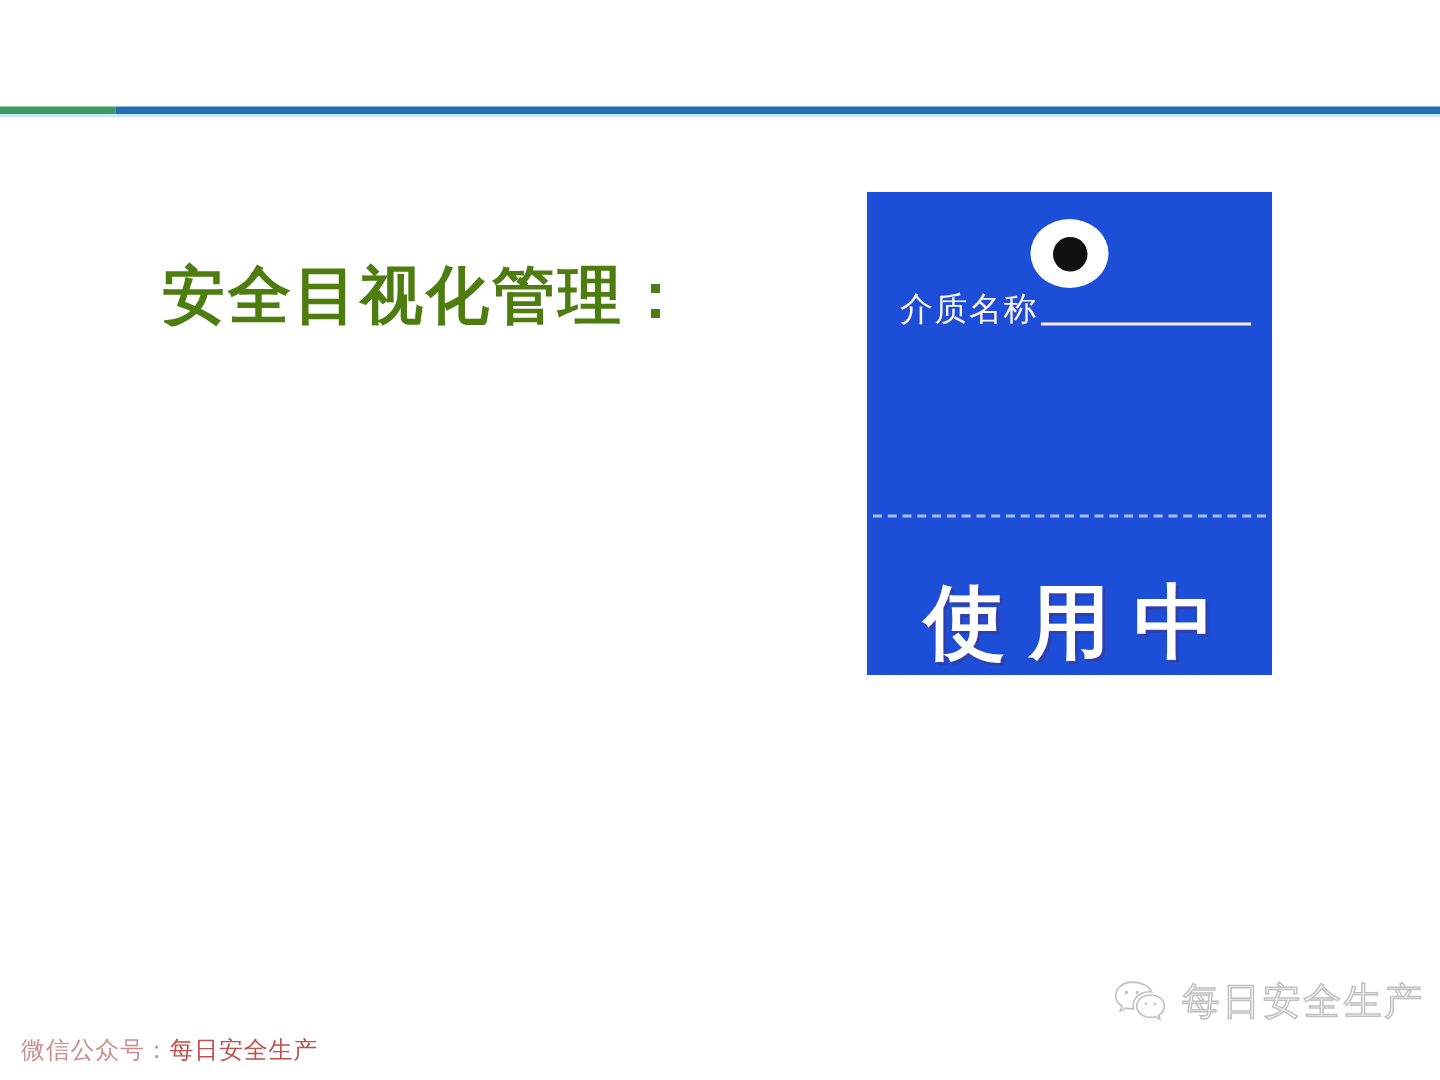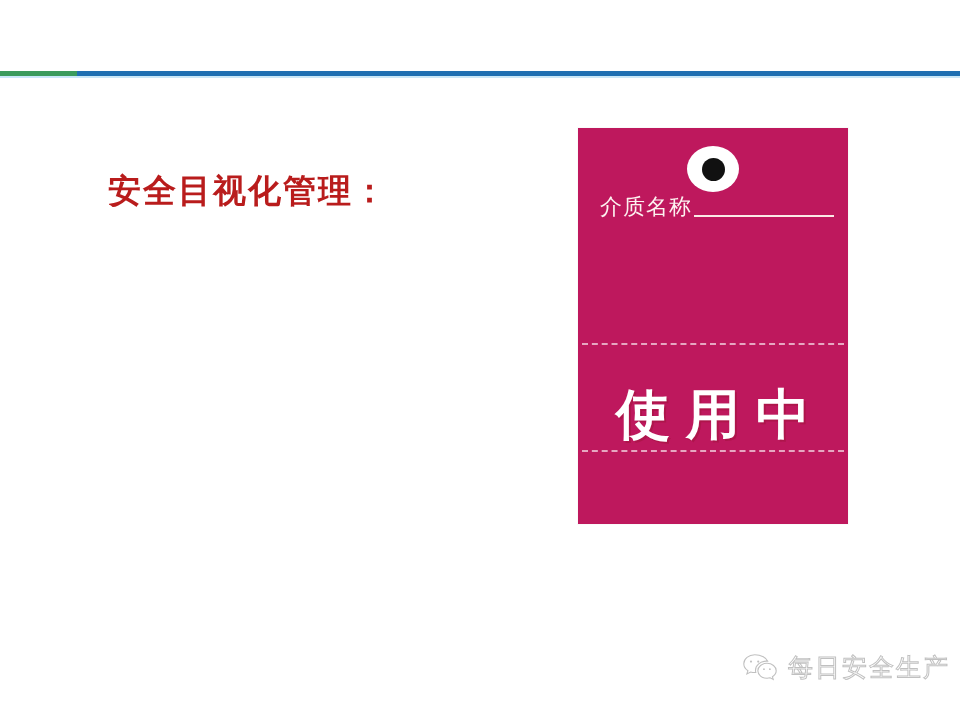--- a/index.html
+++ b/index.html
@@ -50,45 +50,45 @@
   
   .heading-block {
     position: absolute;
     left: 108px;
     top: 172px;
     width: 430px;
   }
   .heading-main {
     font-family: "DejaVu Serif", "Liberation Serif", serif;
     font-weight: 700;
-    font-size: 33px;
+    font-size: 42px;
     line-height: 1.18;
-    color: #b91c1c;
+    color: #4d7c0f;
     letter-spacing: 2px;
     white-space: nowrap;
   }
   .heading-sub {
     margin-top: 16px;
     font-family: "DejaVu Serif", "Liberation Serif", serif;
     font-weight: 700;
     font-size: 29px;
     line-height: 1.2;
     color: #1A2080;
     letter-spacing: 1px;
     white-space: nowrap;
   }
 
   
   .tag-card {
     position: absolute;
     left: 578px;
     top: 128px;
     width: 270px;
-    height: 396px;
-    background: #be185d;
+    height: 322px;
+    background: #1d4ed8;
     box-shadow: 0 0 0 1px rgba(0,0,0,0.02);
   }
 
   .hole-punch {
     position: absolute;
     left: 50%;
     transform: translateX(-50%);
     top: 18px;
     width: 52px;
     height: 46px;
@@ -247,14 +247,17 @@
       <path d="M14.2 2.4C7.4 2.4 2 6.9 2 12.4c0 3.1 1.8 5.9 4.6 7.7l-1.2 3.6 4.2-2.1c1.4.4 2.9.6 4.6.6.4 0 .8 0 1.2-.1-.3-.8-.4-1.7-.4-2.6 0-5.5 5.4-10 12.1-10 .5 0 1 0 1.4.1C27.3 5.9 21.4 2.4 14.2 2.4z" fill="none" stroke="#9a9a9a" stroke-width="1.2"></path>
       <circle cx="10" cy="10" r="1.2" fill="#9a9a9a"></circle>
       <circle cx="18" cy="10" r="1.2" fill="#9a9a9a"></circle>
       <path d="M38 20.2c0-4.6-4.6-8.3-10.2-8.3S17.6 15.6 17.6 20.2c0 4.6 4.6 8.3 10.2 8.3 1.2 0 2.4-.2 3.5-.5l3.4 1.8-.9-3c2.5-1.5 4.2-3.8 4.2-6.6z" fill="none" stroke="#9a9a9a" stroke-width="1.2"></path>
       <circle cx="24.4" cy="18.4" r="1" fill="#9a9a9a"></circle>
       <circle cx="31" cy="18.4" r="1" fill="#9a9a9a"></circle>
     </svg>
     <div class="watermark-text">每日安全生产</div>
   </div>
 
+  <div class="credit">
+    <span class="credit-label">微信公众号：</span><span class="credit-value">每日安全生产</span>
+  </div>
 
 </div>
 
 </body></html>

